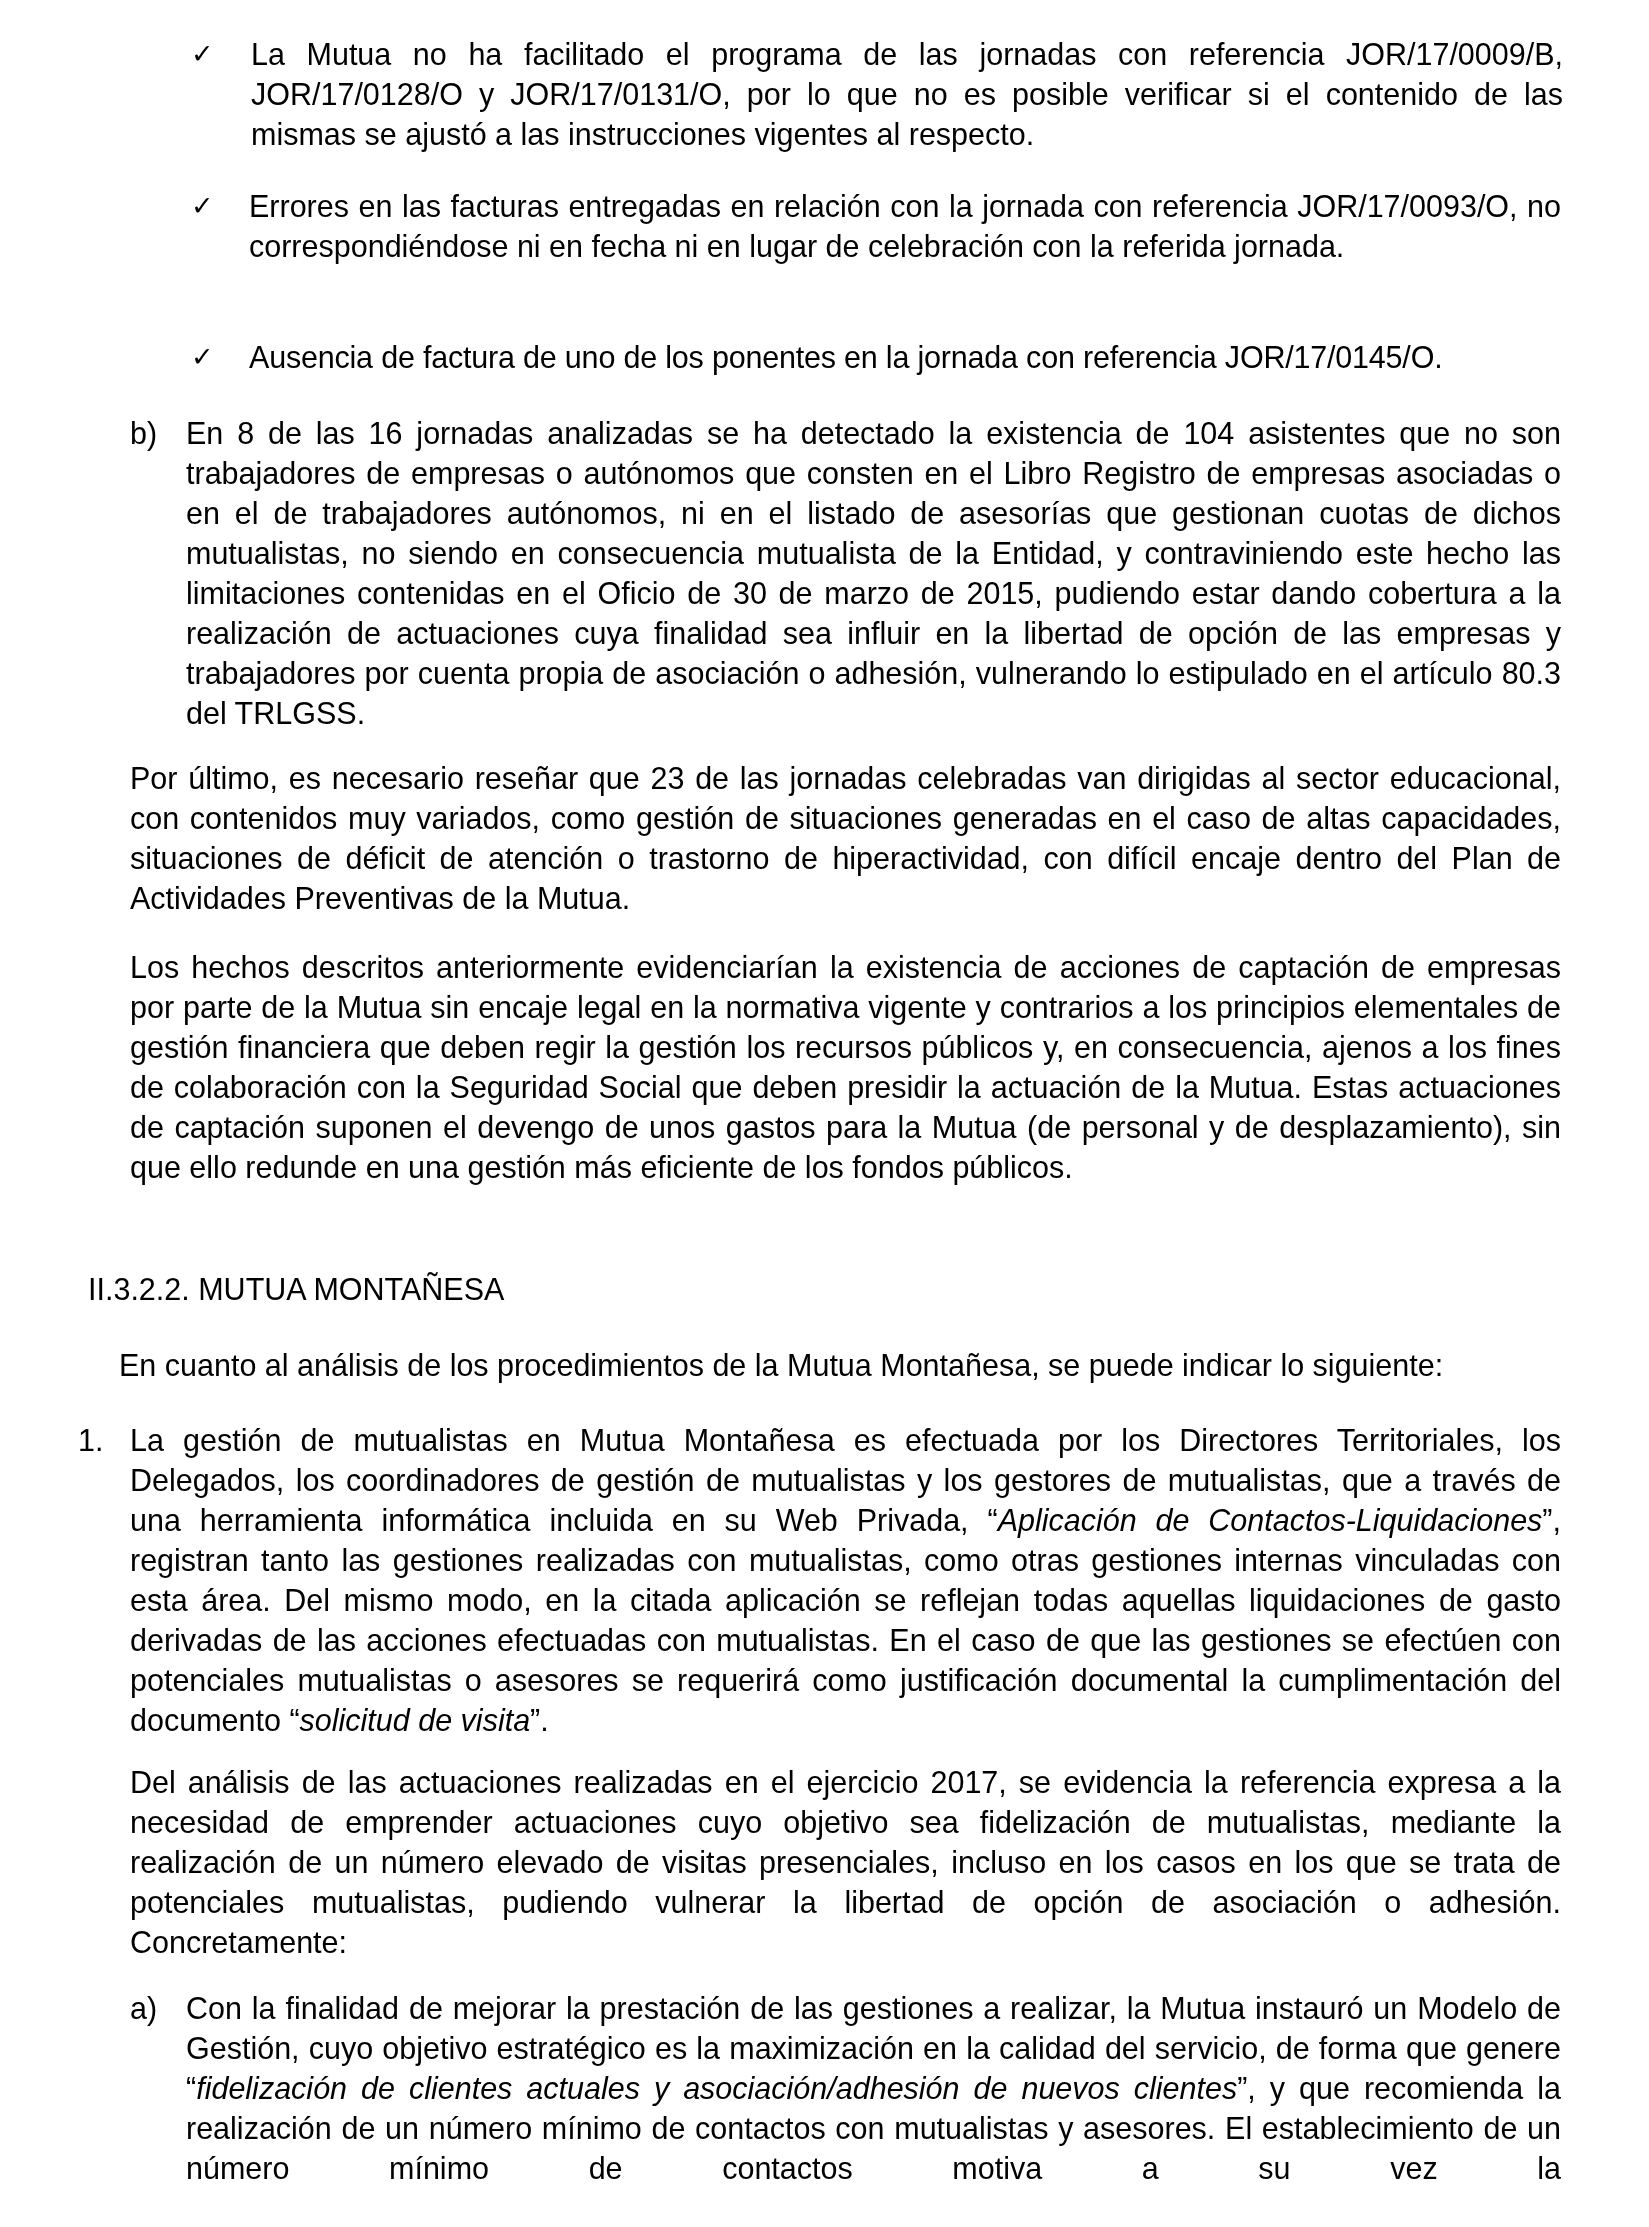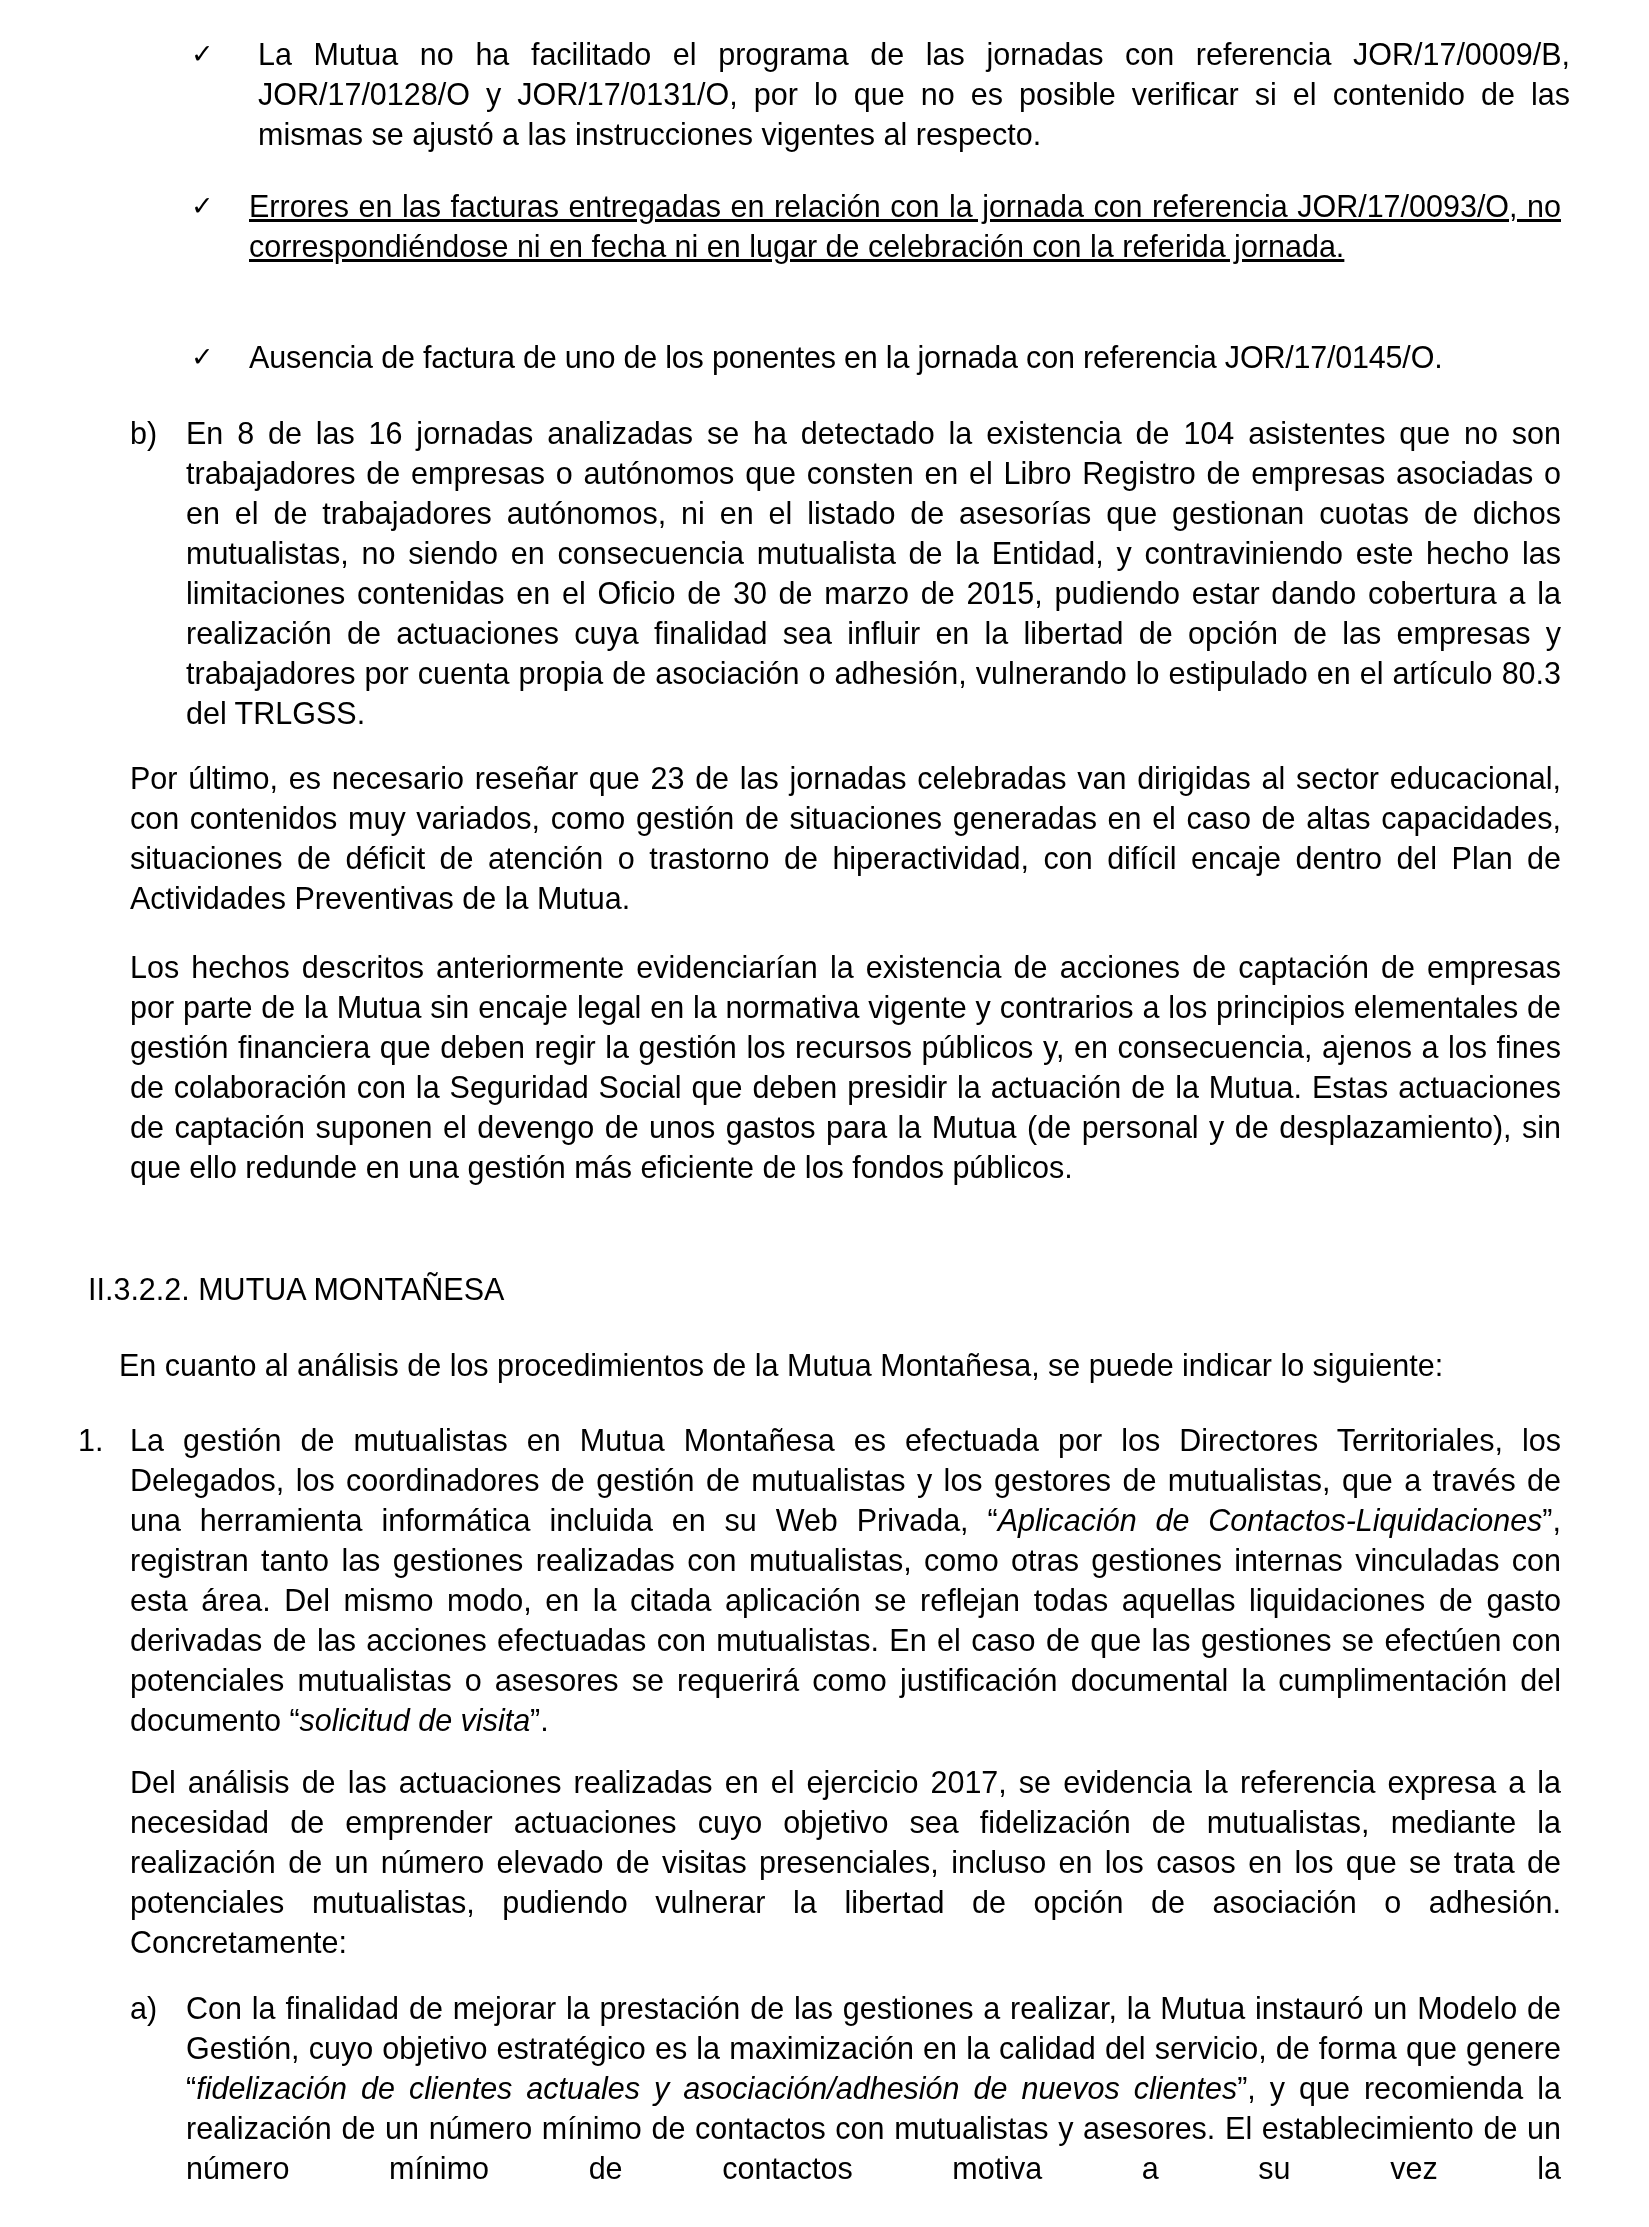--- a/index.html
+++ b/index.html
@@ -12,24 +12,24 @@
     .marker { position: absolute; }
     .check { font-family: "DejaVu Sans", sans-serif; font-size: 27px; }
     .text { position: absolute; }
     em { font-style: italic; }
   </style>
 </head>
 <body>
 
 <div>
   <span class="marker check" style="left:191px; top:34px;">✓</span>
-  <div class="text just" style="left:258px; top:34px; width:1312px;">La Mutua no ha facilitado el programa de las jornadas con referencia JOR/17/0009/B, JOR/17/0128/O y JOR/17/0131/O, por lo que no es posible verificar si el contenido de las mismas se ajustó a las instrucciones vigentes al respecto.</div>
+  <div class="text just" style="left:251px; top:34px; width:1312px;">La Mutua no ha facilitado el programa de las jornadas con referencia JOR/17/0009/B, JOR/17/0128/O y JOR/17/0131/O, por lo que no es posible verificar si el contenido de las mismas se ajustó a las instrucciones vigentes al respecto.</div>
 
   <span class="marker check" style="left:191px; top:186px;">✓</span>
-  <div class="text just" style="left:249px; top:186px; width:1312px;text-decoration:underline;">Errores en las facturas entregadas en relación con la jornada con referencia JOR/17/0093/O, no correspondiéndose ni en fecha ni en lugar de celebración con la referida jornada.</div>
+  <div class="text just" style="left:249px; top:186px; width:1312px;">Errores en las facturas entregadas en relación con la jornada con referencia JOR/17/0093/O, no correspondiéndose ni en fecha ni en lugar de celebración con la referida jornada.</div>
 
   <span class="marker check" style="left:191px; top:337px;">✓</span>
   <div class="text" style="left:249px; top:337px; width:1332px; white-space:nowrap; letter-spacing:-0.2px;">Ausencia de factura de uno de los ponentes en la jornada con referencia JOR/17/0145/O.</div>
 </div>
 
 <div>
   <span class="marker" style="left:130px; top:413px;">b)</span>
   <div class="text just" style="left:186px; top:413px; width:1375px;">En 8 de las 16 jornadas analizadas se ha detectado la existencia de 104 asistentes que no son trabajadores de empresas o autónomos que consten en el Libro Registro de empresas asociadas o en el de trabajadores autónomos, ni en el listado de asesorías que gestionan cuotas de dichos mutualistas, no siendo en consecuencia mutualista de la Entidad, y contraviniendo este hecho las limitaciones contenidas en el Oficio de 30 de marzo de 2015, pudiendo estar dando cobertura a la realización de actuaciones cuya finalidad sea influir en la libertad de opción de las empresas y trabajadores por cuenta propia de asociación o adhesión, vulnerando lo estipulado en el artículo 80.3 del TRLGSS.</div>
 </div>
 

